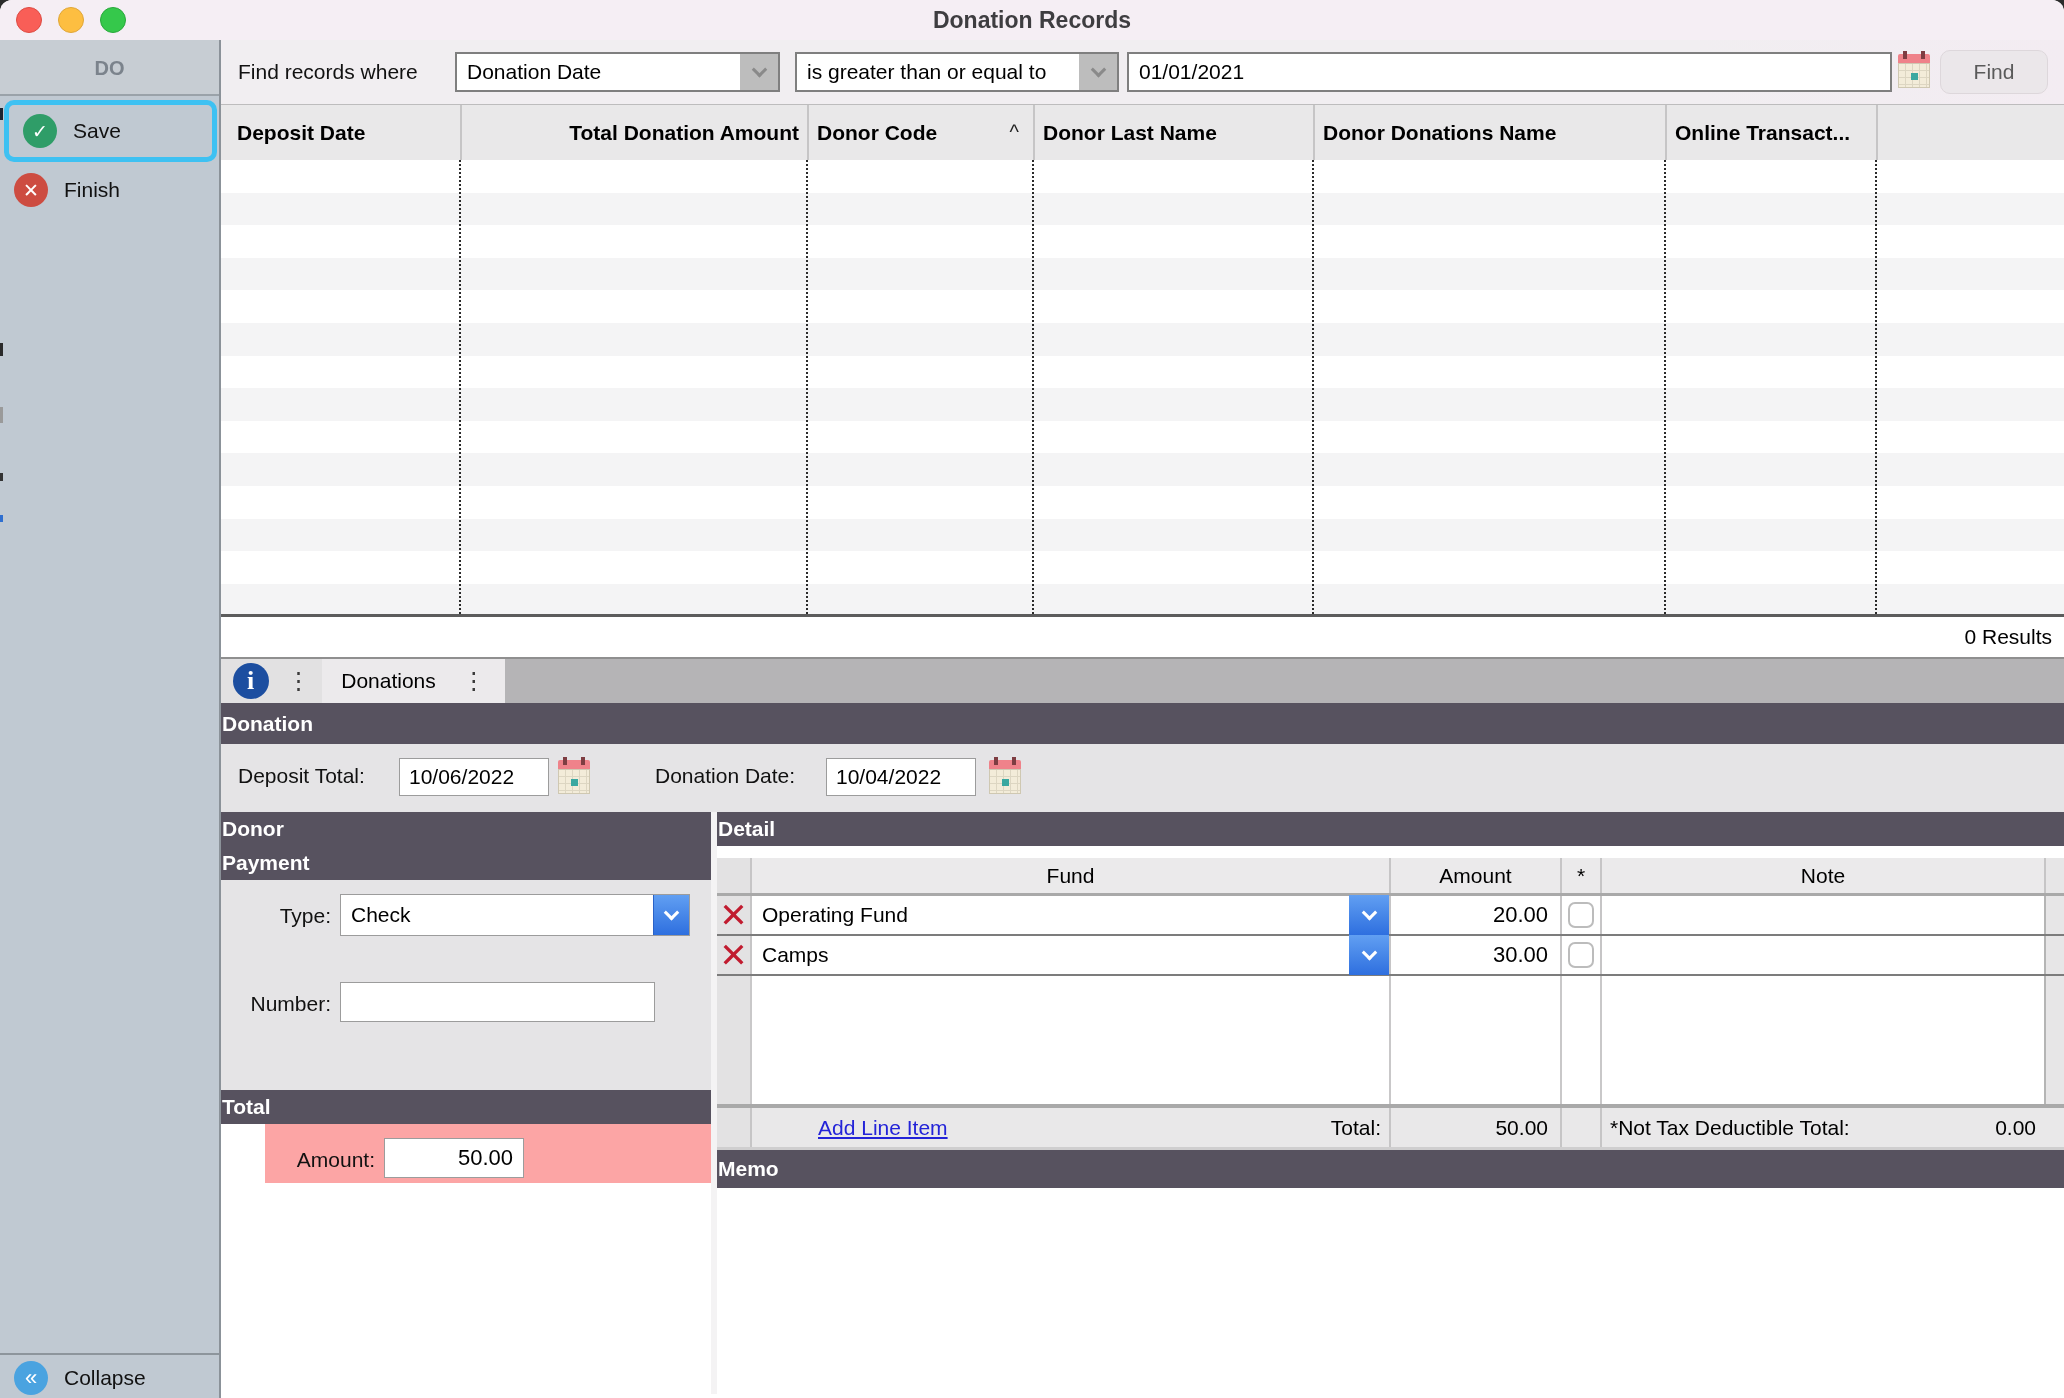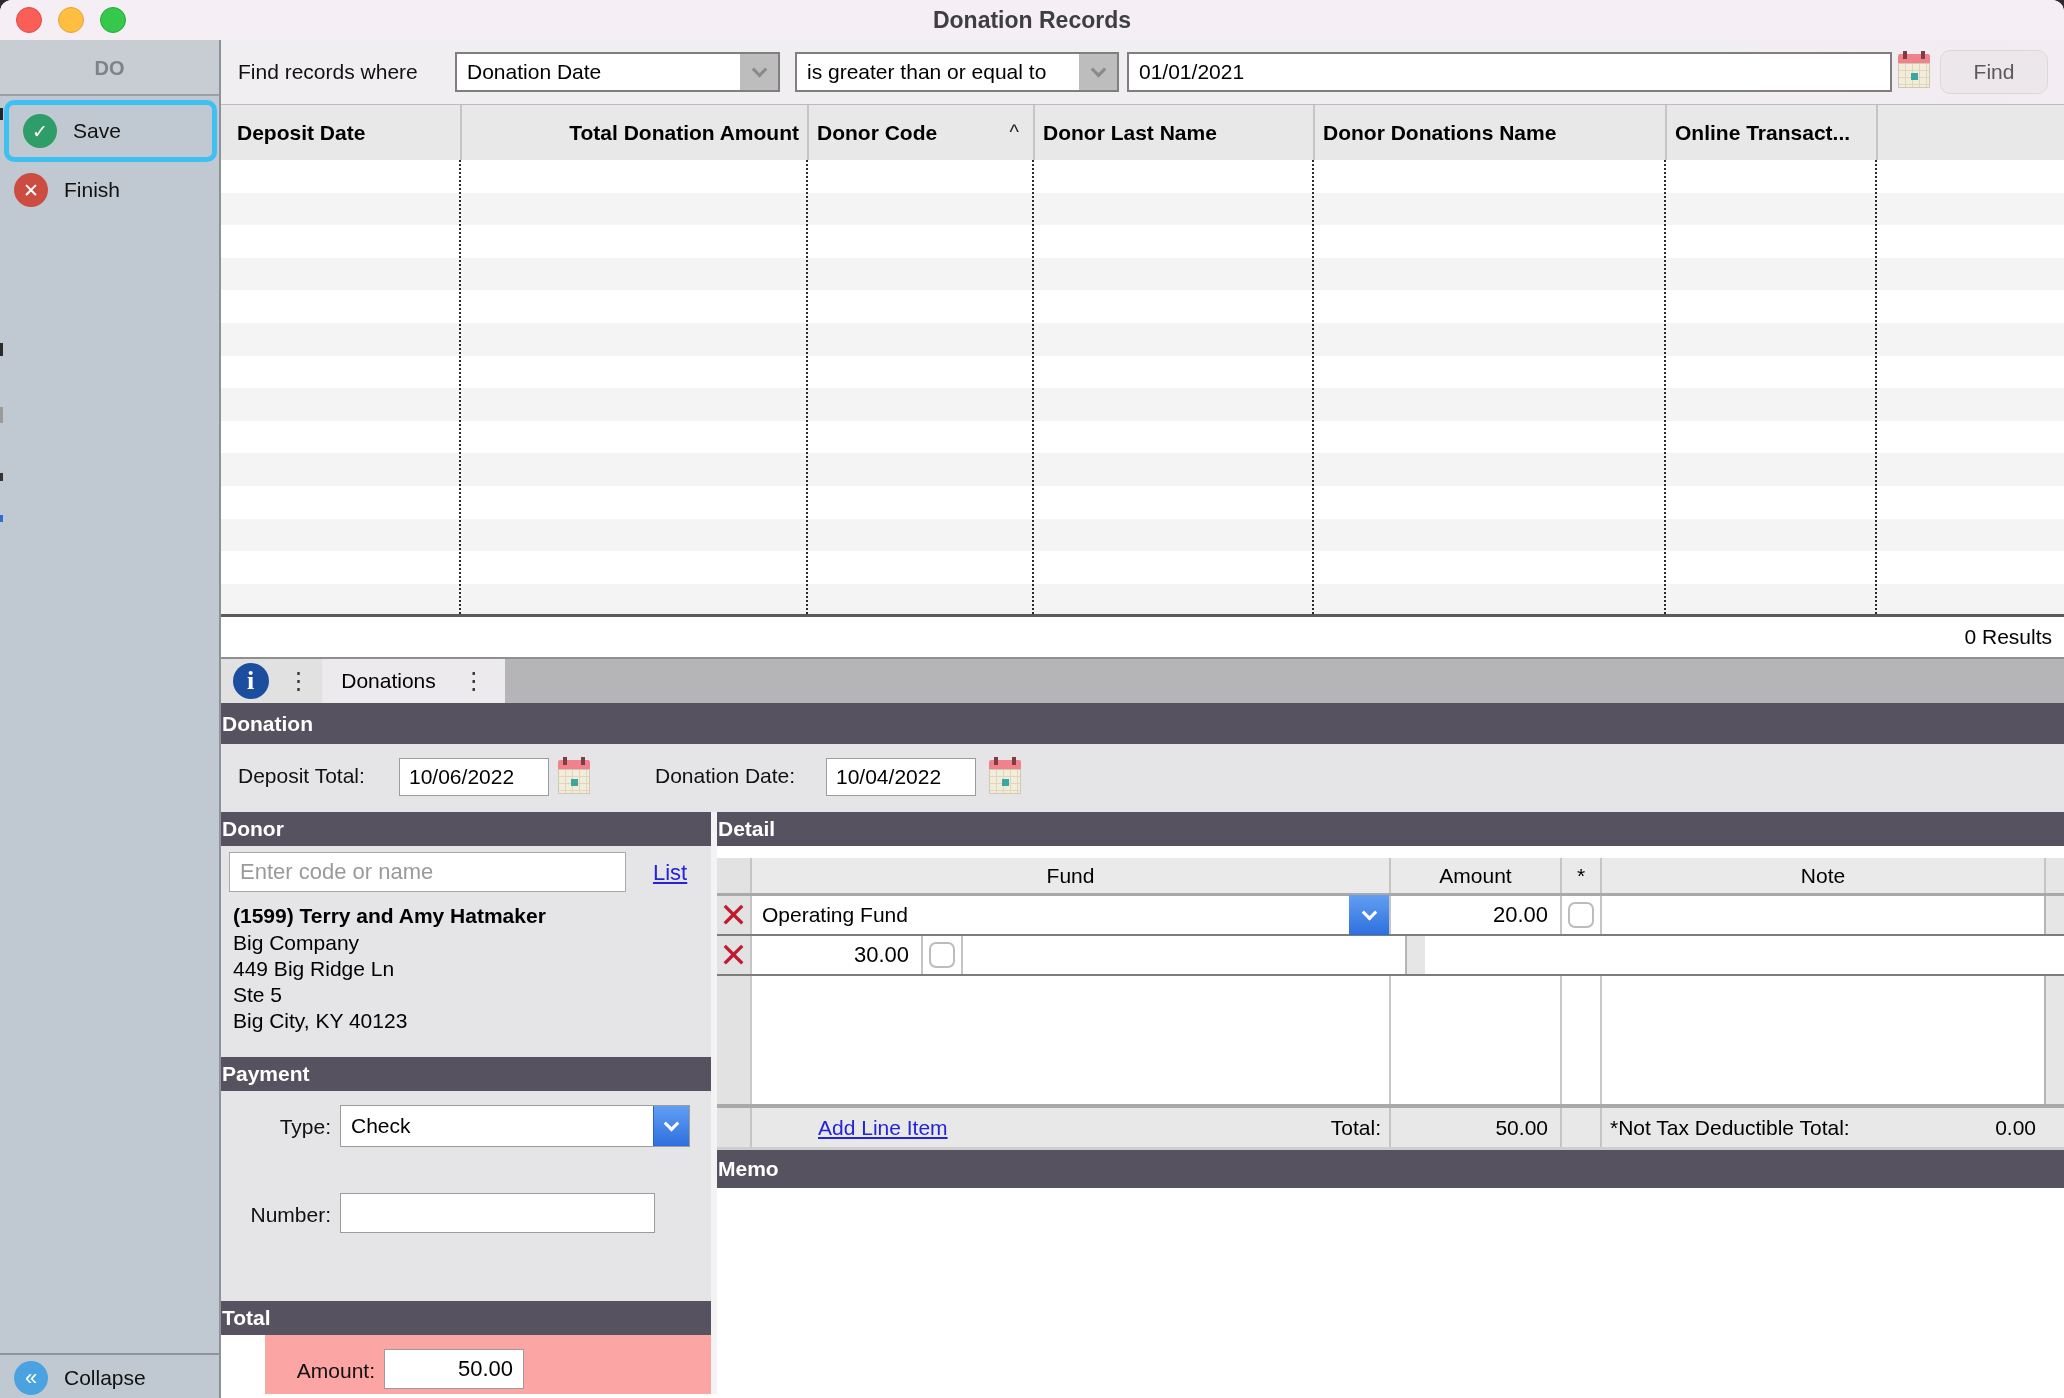--- a/index.html
+++ b/index.html
@@ -265,29 +265,20 @@
         <span class="cal-dot"></span>
       </span>
     </div>
 
     <div class="columns">
 
       <div class="col-left">
         <div class="sec-hdr h34">
           <span>Donor</span>
         </div>
-        <div class="donor-panel">
-          <input class="donor-search" placeholder="Enter code or name" style="">
-          <a class="list-link" href="#">List</a>
-          <div class="donor-name">(1599) Terry and Amy Hatmaker</div>
-          <div class="addr a1">Big Company</div>
-          <div class="addr a2">449 Big Ridge Ln</div>
-          <div class="addr a3">Ste 5</div>
-          <div class="addr a4">Big City, KY  40123</div>
-        </div>
 
         <div class="sec-hdr h34">
           <span>Payment</span>
         </div>
         <div class="payment-panel">
           <div class="pay-label" style="top:24px;left:0;">Type:</div>
           <div class="type-select">
             <div class="sel-val">Check</div>
             <div class="blue-btn">
                 <span class="chev"></span>
@@ -337,20 +328,26 @@
             <span class="checkbox"></span>
           </div>
           <div class="note-cell"></div>
           <div class="gut-cell"></div>
         </div>
 
         <div class="dt-row">
           <div class="c-handle">
             <span class="del-x">✕</span>
           </div>
+          <div class="fund-cell">
+            <span class="fund-text">Camps</span>
+            <span class="fund-dd">
+                <span class="chev"></span>
+              </span>
+          </div>
           <div class="amt-cell">30.00</div>
           <div class="star-cell">
             <span class="checkbox"></span>
           </div>
           <div class="note-cell"></div>
           <div class="gut-cell"></div>
         </div>
 
         <div class="dt-empty">
           <div class="e-handle"></div>

